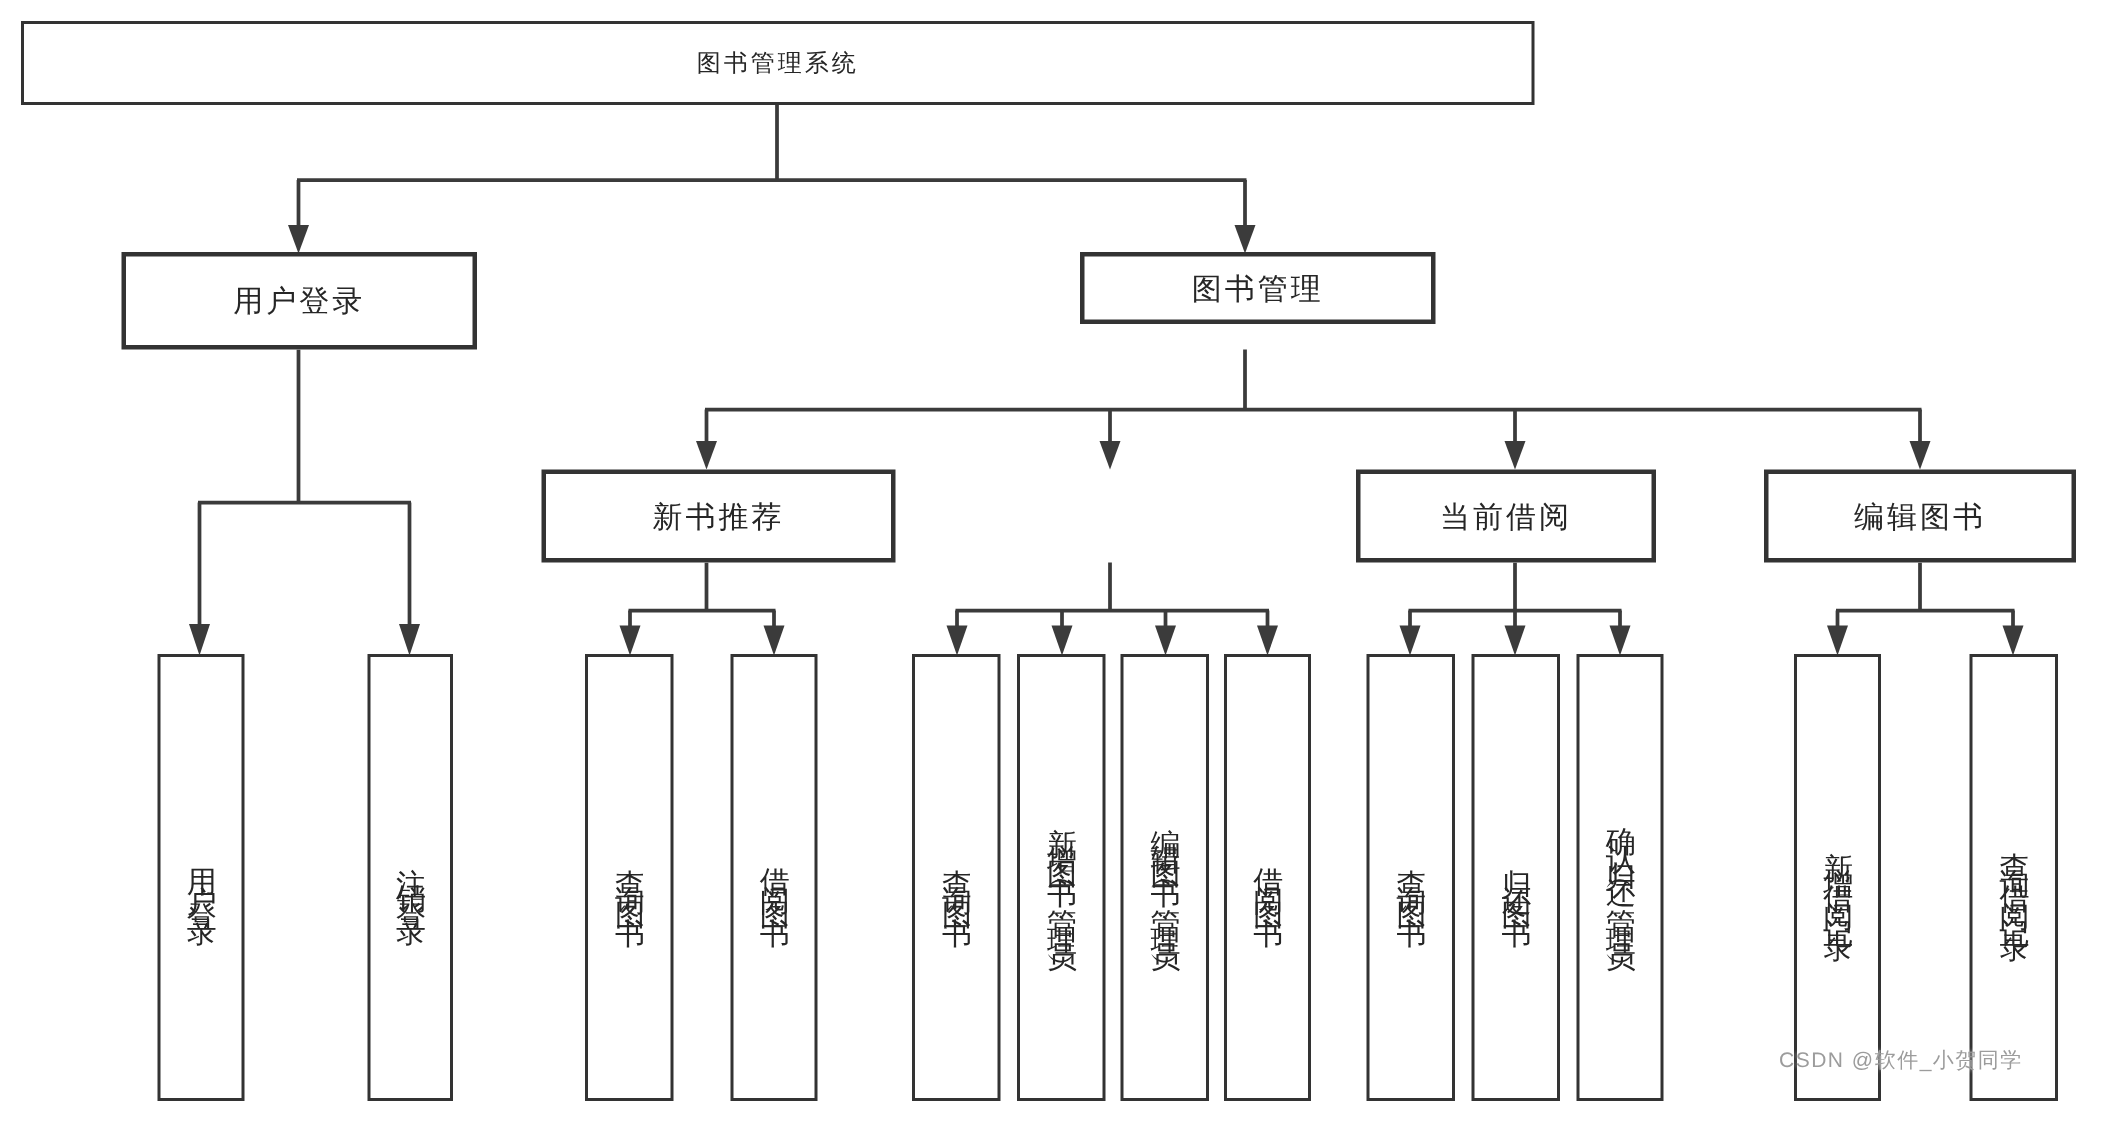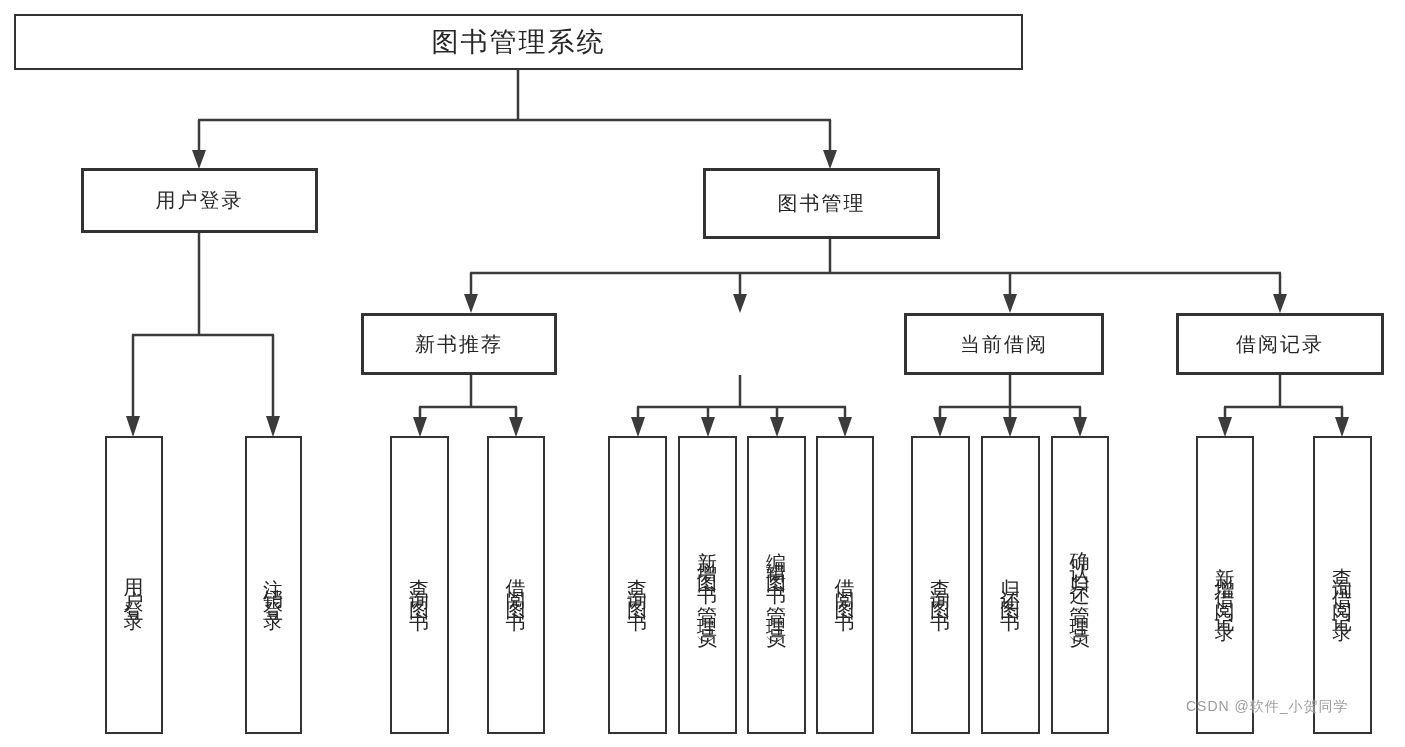--- a/index.html
+++ b/index.html
@@ -22,21 +22,21 @@
     background: #ffffff;
     border: 3px solid var(--border, #333333);
     display: flex;
     align-items: center;
     justify-content: center;
     font-size: 20px;
     letter-spacing: 2px;
     z-index: 1;
     white-space: nowrap;
   }
-  .node.top { border-width: 2px; font-size: 27px; }
+  .node.top { border-width: 2px; font-size: 16px; }
 
   .leaf {
     position: absolute;
     box-sizing: border-box;
     background: #ffffff;
     border: 2.5px solid var(--border, #333333);
     display: flex;
     align-items: center;
     justify-content: center;
     z-index: 1;
@@ -143,32 +143,32 @@
     </g>
   </svg>
 
   <div class="node top" style="left:14px; top:14px; width:1009px; height:56px;">
     <span>图书管理系统</span>
   </div>
 
   <div class="node" style="left:81px; top:168px; width:237px; height:65px;">
     <span>用户登录</span>
   </div>
-  <div class="node" style="left:703px; top:168px; width:237px; height:71px;align-items:center;">
+  <div class="node" style="left:720px; top:168px; width:237px; height:48px;align-items:center;">
     <span>图书管理</span>
   </div>
 
-  <div class="node" style="left:361px; top:313px; width:196px; height:62px;align-items:center;">
+  <div class="node" style="left:361px; top:313px; width:236px; height:62px;align-items:center;">
     <span>新书推荐</span>
   </div>
   <div class="node" style="left:904px; top:313px; width:200px; height:62px;">
     <span>当前借阅</span>
   </div>
   <div class="node" style="left:1176px; top:313px; width:208px; height:62px;">
-    <span>借阅记录</span>
+    <span>编辑图书</span>
   </div>
 
   <div class="leaf" style="left:105px; top:436px; width:58px; height:298px;">
     <span>用户登录</span>
   </div>
   <div class="leaf" style="left:245px; top:436px; width:57px; height:298px;">
     <span>注销登录</span>
   </div>
 
   <div class="leaf" style="left:390px; top:436px; width:59px; height:298px;">

